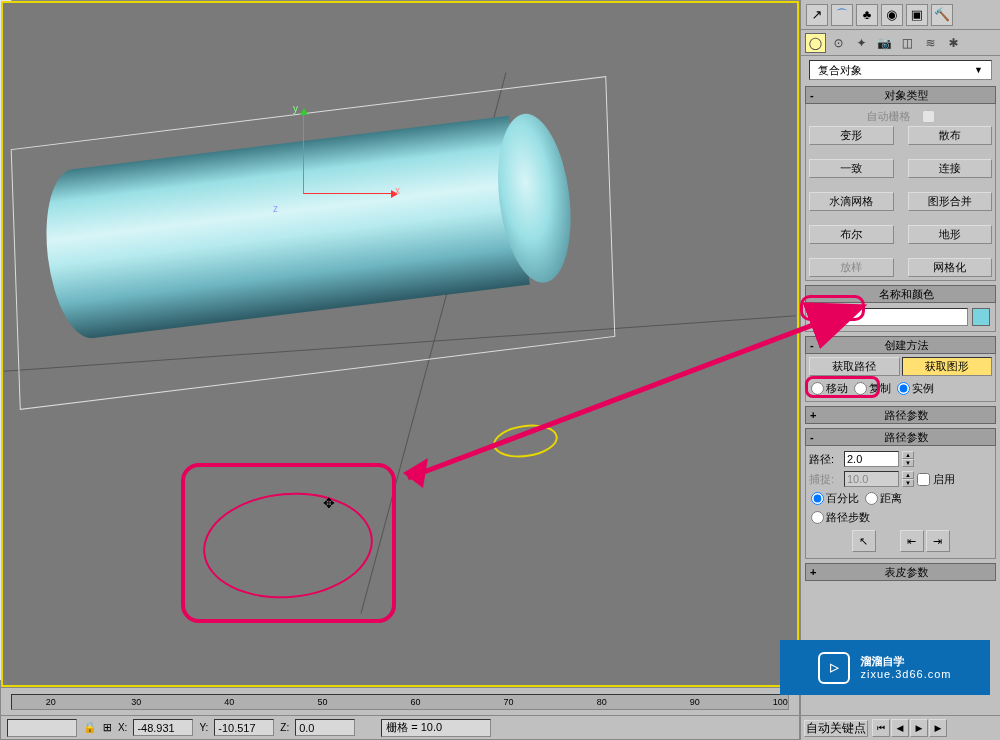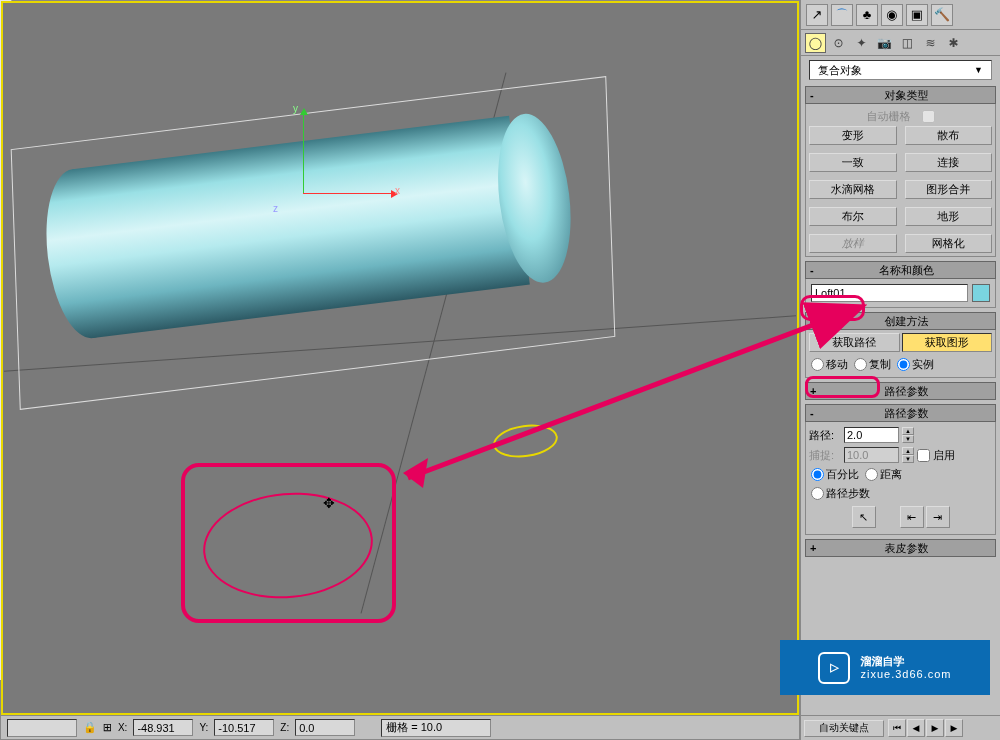--- a/index.html
+++ b/index.html
@@ -104,23 +104,23 @@
     .dropdown { width: 100%; height: 20px; background: #fff; border: 1px inset #888; padding: 1px 8px; display: flex; justify-content: space-between; align-items: center; }
     .dropdown-arrow { font-size: 9px; }
     
     .rollout { margin: 2px 4px; }
     .rollout-header { background: #a0a0a0; border: 1px solid #666; height: 18px; display: flex; align-items: center; padding: 0 4px; }
     .rollout-toggle { width: 12px; font-weight: bold; }
     .rollout-title { flex: 1; text-align: center; }
     .rollout-body { background: #c0c0c0; border: 1px solid #888; border-top: none; padding: 3px; }
     
     .checkbox-row { display: flex; align-items: center; justify-content: center; gap: 11px; padding: 2px 0; color: #888; }
-    .grid-buttons { display: grid; grid-template-columns: 1fr 1fr; gap: 8px; }
+    .grid-buttons { display: grid; grid-template-columns: 1fr 1fr; gap: 14px; }
     .btn { background: #c8c8c8; border: 1px outset #ddd; height: 19px; display: flex; align-items: center; justify-content: center; cursor: pointer; }
-    .btn.disabled { color: #888; font-style: italic; }
+    .btn.disabled { color: #888; }
     .btn.active { background: #ffe070; border: 1px inset #888; }
     
     .name-row { display: flex; gap: 4px; padding: 2px; }
     .name-input { flex: 1; background: #fff; border: 1px inset #888; height: 18px; padding: 0 3px; display: flex; align-items: center; }
     .color-swatch { width: 18px; height: 18px; background: #7ad4e0; border: 1px solid #666; }
     
     .method-buttons { display: grid; grid-template-columns: 1fr 1fr; gap: 2px; margin-bottom: 3px; }
     .radio-row { display: flex; gap: 6px; padding: 2px; align-items: center; }
     .radio-item { display: flex; align-items: center; gap: 2px; }
     
@@ -197,20 +197,33 @@
             <marker id="ah" markerWidth="12" markerHeight="10" refX="2" refY="5" orient="auto">
               <polygon points="12,0 0,5 12,10" fill="#e6005c"></polygon>
             </marker>
           </defs>
         <line x1="460" y1="-80" x2="10" y2="90" stroke="#e6005c" stroke-width="5" marker-start="url(#ah)" transform="scale(1,1)"></line>
         <polygon points="5,85 30,70 25,100" fill="#e6005c"></polygon>
       </svg>
       <div class="cursor-cross">✥</div>
     </div>
 
+    <div class="timeline">
+      <div class="timeline-track">
+        <span class="tick-label" style="left:5%">20</span>
+        <span class="tick-label" style="left:16%">30</span>
+        <span class="tick-label" style="left:28%">40</span>
+        <span class="tick-label" style="left:40%">50</span>
+        <span class="tick-label" style="left:52%">60</span>
+        <span class="tick-label" style="left:64%">70</span>
+        <span class="tick-label" style="left:76%">80</span>
+        <span class="tick-label" style="left:88%">90</span>
+        <span class="tick-label" style="left:99%">100</span>
+      </div>
+    </div>
 
     <div class="status-bar">
       <div class="status-field" style="width:70px"></div>
       <span>🔒</span>
       <span>⊞</span>
       <span class="coord-label">X:</span>
       <div class="coord-input">-48.931</div>
       <span class="coord-label">Y:</span>
       <div class="coord-input">-10.517</div>
       <span class="coord-label">Z:</span>
@@ -368,21 +381,21 @@
     <div class="rollout">
       <div class="rollout-header">
         <span class="rollout-toggle">+</span>
         <span class="rollout-title">表皮参数</span>
       </div>
     </div>
 
     <div style="flex:1"></div>
 
     <div style="padding:3px;border-top:1px solid #888;display:flex;gap:4px;align-items:center">
-      <div class="btn" style="width:80px;height:17px;font-size:10px">自动关键点</div>
+      <div class="btn" style="width:64px;height:17px;font-size:12px">自动关键点</div>
       <div class="transport">
         <div class="transport-btn">⏮</div>
         <div class="transport-btn">◀</div>
         <div class="transport-btn">▶</div>
         <div class="transport-btn">▶</div>
       </div>
     </div>
   </div>
 </div>
 

